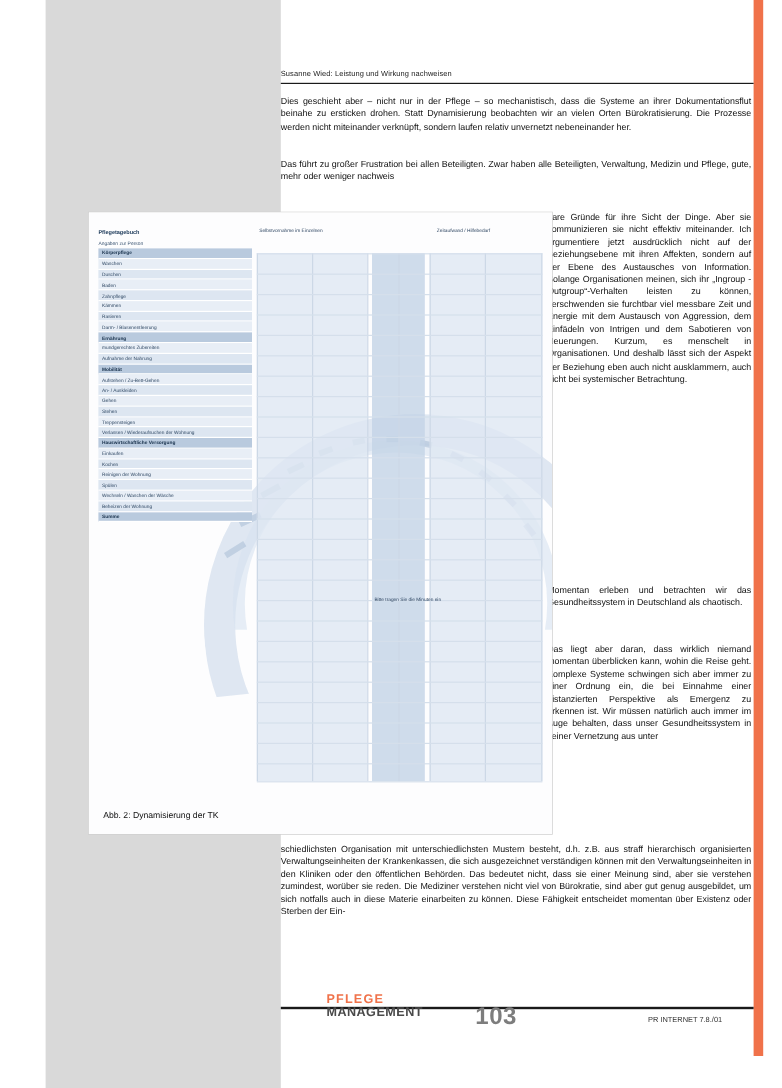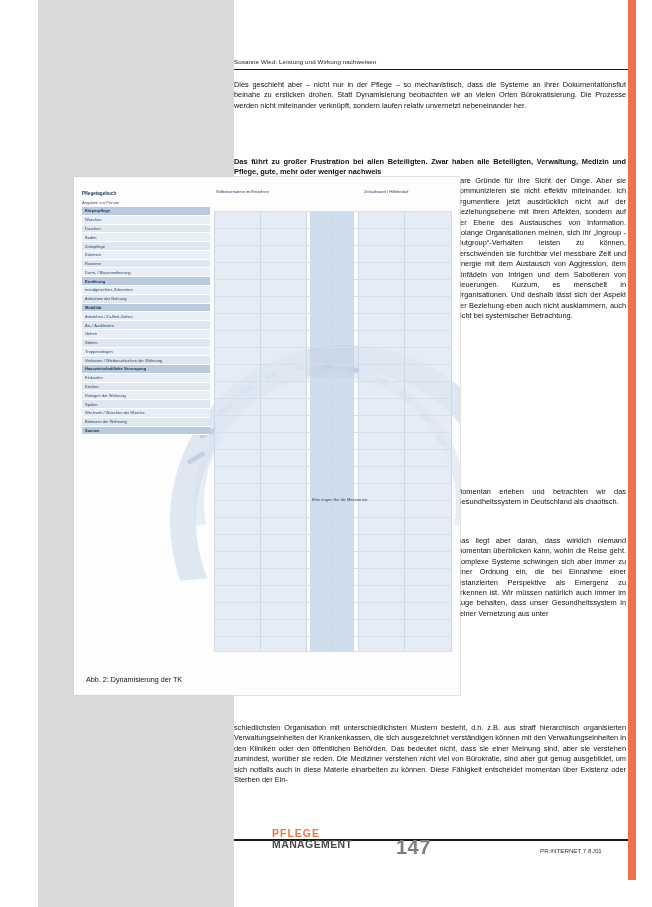--- a/index.html
+++ b/index.html
@@ -68,21 +68,21 @@
     position: absolute;
     left: 234px;
     width: 392px;
     font-size: 7.4px;
     line-height: 10.4px;
     color: #111111;
     text-align: justify;
     text-justify: inter-word;
   }
   #para1 { top: 80px; }
-  #para2 { top: 157px; font-weight: bold; }
+  #para2 { top: 132px; }
 
   
   .col-narrow {
     position: absolute;
     left: 456px;
     width: 170px;
     font-size: 7.4px;
     line-height: 10.4px;
     color: #111111;
     text-align: justify;
@@ -93,21 +93,20 @@
   
   #para6 {
     position: absolute;
     left: 234px;
     top: 703px;
     width: 392px;
     font-size: 7.4px;
     line-height: 10.4px;
     color: #111111;
     text-align: justify;
-    margin-top: 20px;
   }
 
   
   .figure {
     position: absolute;
     left: 74px;
     top: 177px;
     width: 386px;
     height: 518px;
     background: #ffffff;
@@ -394,16 +393,16 @@
 
   <div class="fig-cap">Abb. 2: Dynamisierung der TK</div>
 
   <div id="para6">schiedlichsten Organisation mit unterschiedlichsten Mustern besteht, d.h. z.B. aus straff hierarchisch organisierten Verwaltungseinheiten der Krankenkassen, die sich ausgezeichnet verständigen können mit den Verwaltungseinheiten in den Kliniken oder den öffentlichen Behörden. Das bedeutet nicht, dass sie einer Meinung sind, aber sie verstehen zumindest, worüber sie reden. Die Mediziner verstehen nicht viel von Bürokratie, sind aber gut genug ausgebildet, um sich notfalls auch in diese Materie einarbeiten zu können. Diese Fähigkeit entscheidet momentan über Existenz oder Sterben der Ein-</div>
 
   <div class="foot-rule"></div>
   <div class="logo">
     <div class="l1">PFLEGE</div>
     <div class="l2">MANAGEMENT</div>
   </div>
-  <div class="pageno">147</div>
+  <div class="pageno">103</div>
   <div class="issue">PR INTERNET 7.8./01</div>
 
 </div>
 
 </body></html>

